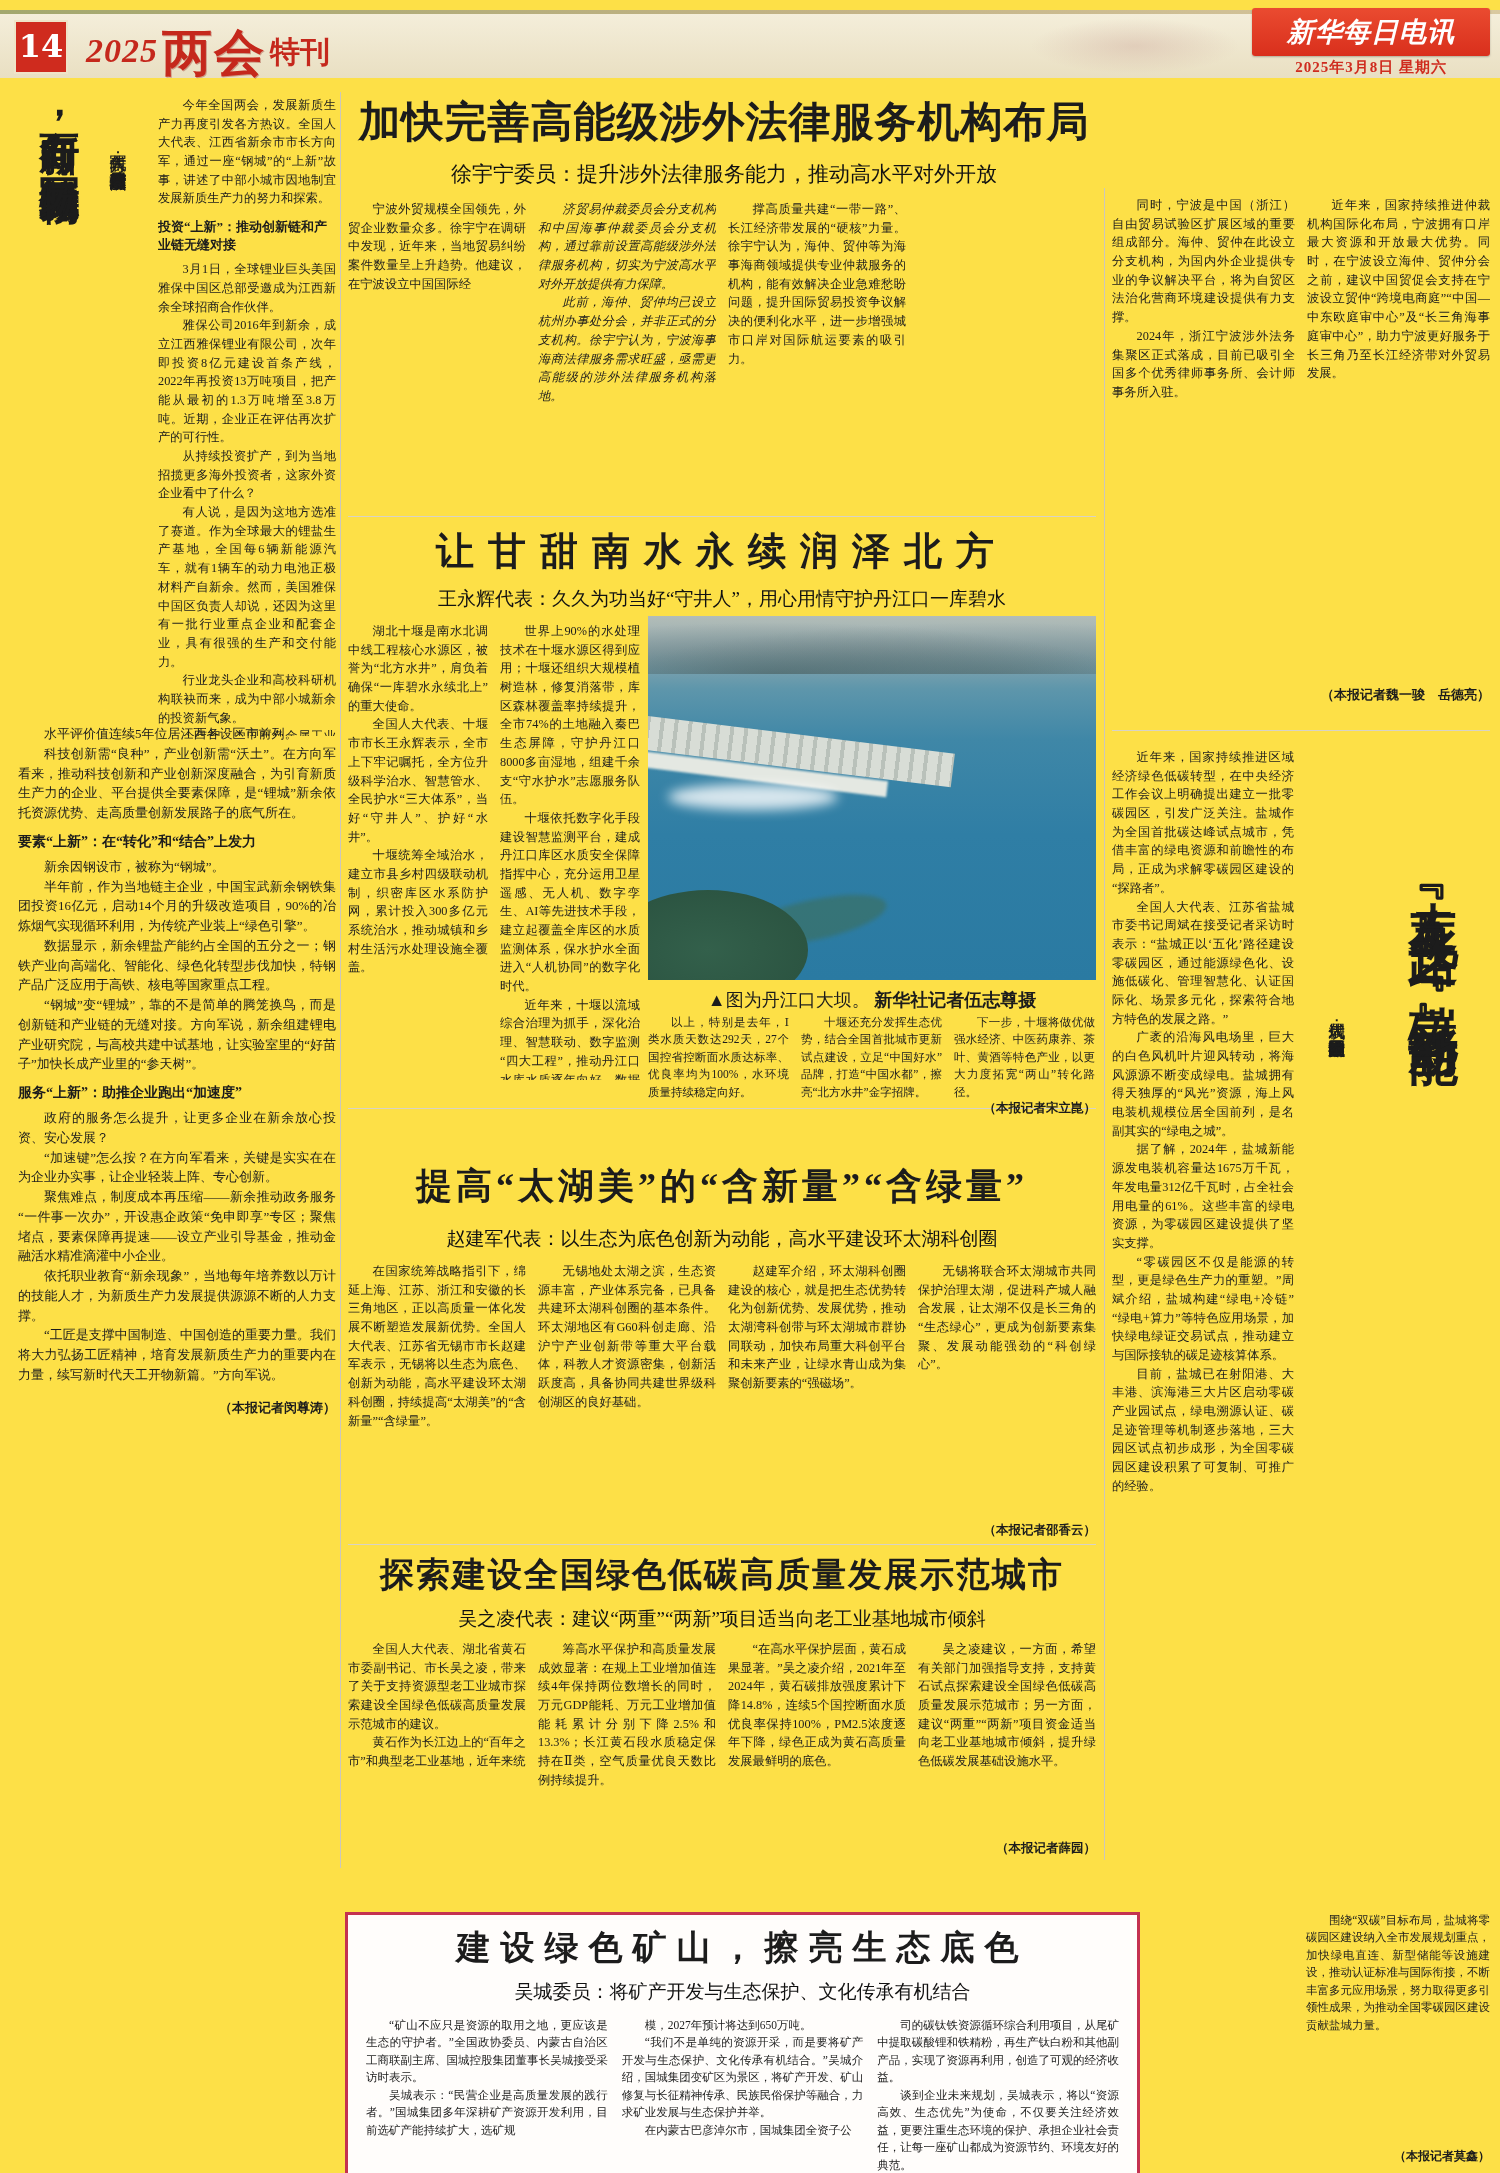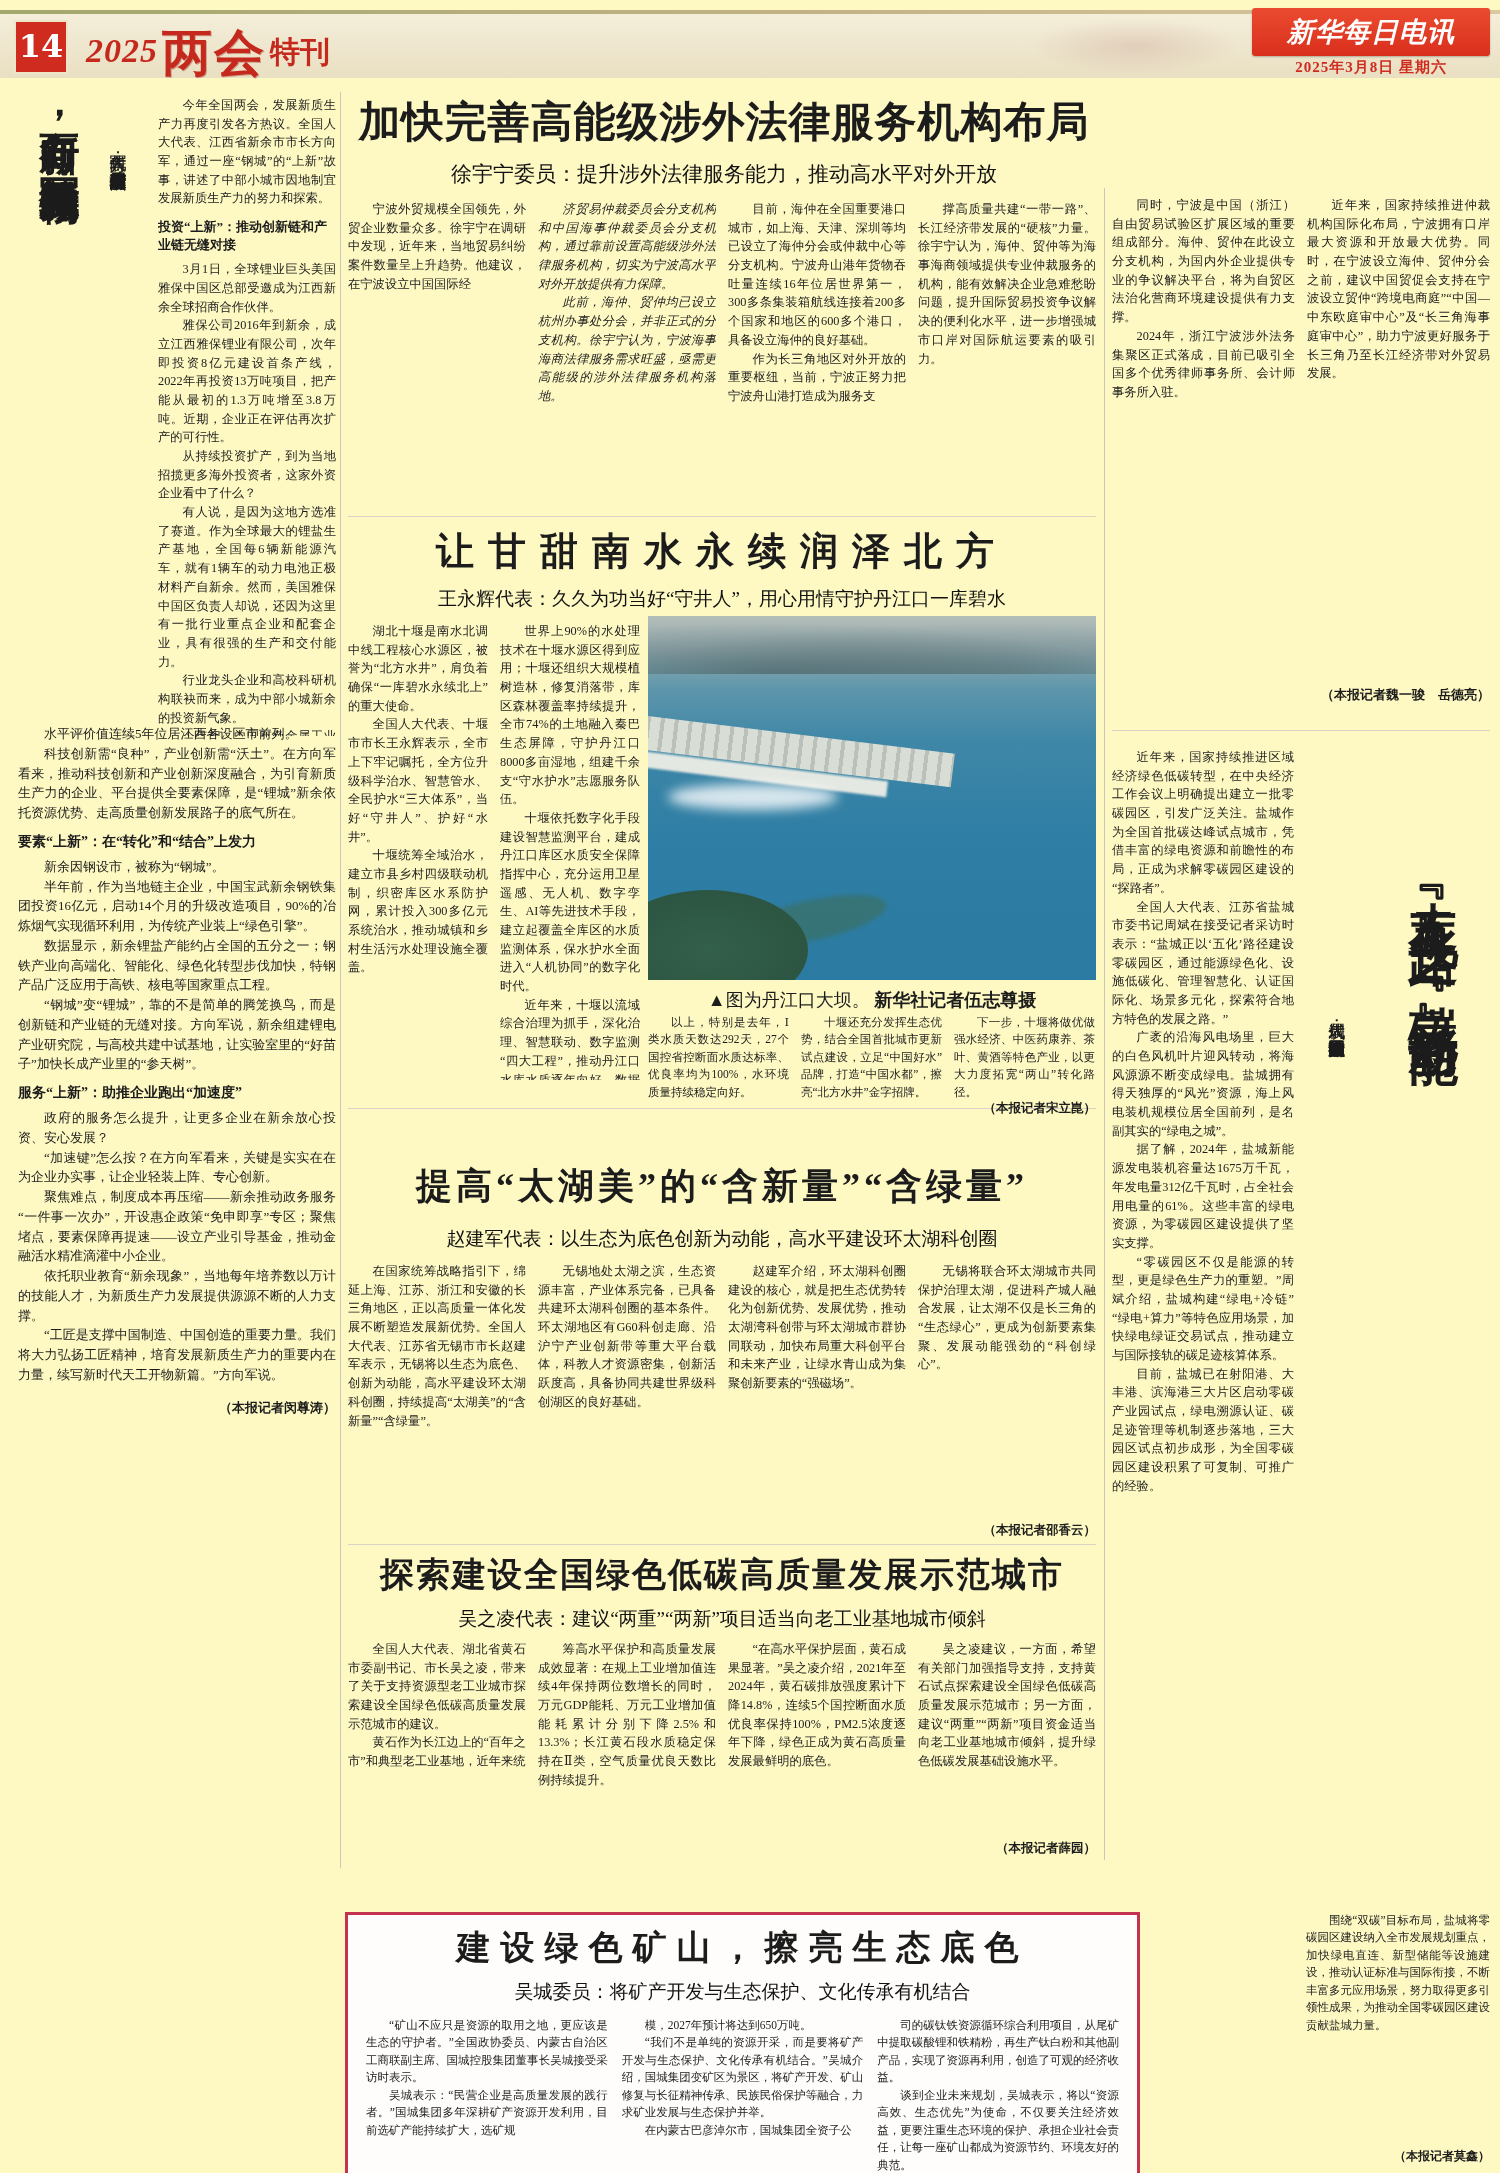--- a/index.html
+++ b/index.html
@@ -1,16 +1,16 @@
 <!DOCTYPE html>
 <html lang="zh"><head>
 <meta charset="utf-8">
 <style>
   html,body{margin:0;padding:0;background:#9a958c;}
-  .page{position:relative;width:1500px;height:2173px;margin:0 auto;background:#fef9c3;
+  .page{position:relative;width:1500px;height:2173px;margin:0 auto;background:#fde047;
         font-family:"Liberation Serif","DejaVu Serif",serif;color:#1c1c1c;overflow:hidden;}
   .abs{position:absolute;}
   
   .topline{position:absolute;top:10px;left:0;right:0;height:4px;
            background:linear-gradient(90deg,#a3a86e,#c3b386 55%,#d9c9a0);}
   .band{position:absolute;top:14px;left:0;right:0;height:64px;
         background:linear-gradient(180deg,#f4eeda,#e9dfc2);}
   .band .swirl{position:absolute;right:260px;top:4px;width:210px;height:56px;border-radius:50%;
         background:radial-gradient(ellipse at center,rgba(200,160,150,.35),rgba(230,215,190,0) 70%);}
   .pagenum{position:absolute;left:14px;top:20px;width:50px;height:50px;background:#cf2b1e;
@@ -132,24 +132,20 @@
 
   <div class="abs cols" style="left:348px;top:200px;width:748px;gap:12px;">
     <div class="col f12" style="width:178px;height:308px;overflow:hidden;">
         <p>宁波外贸规模全国领先，外贸企业数量众多。徐宇宁在调研中发现，近年来，当地贸易纠纷案件数量呈上升趋势。他建议，在宁波设立中国国际经</p>
       </div>
     <div class="col f12" style="width:178px;height:308px;overflow:hidden;font-style:italic;">
         <p>济贸易仲裁委员会分支机构和中国海事仲裁委员会分支机构，通过靠前设置高能级涉外法律服务机构，切实为宁波高水平对外开放提供有力保障。</p>
         <p>此前，海仲、贸仲均已设立杭州办事处分会，并非正式的分支机构。徐宇宁认为，宁波海事海商法律服务需求旺盛，亟需更高能级的涉外法律服务机构落地。</p>
       </div>
     <div class="col f12" style="width:178px;height:308px;overflow:hidden;">
-        <p>目前，海仲在全国重要港口城市，如上海、天津、深圳等均已设立了海仲分会或仲裁中心等分支机构。宁波舟山港年货物吞吐量连续16年位居世界第一，300多条集装箱航线连接着200多个国家和地区的600多个港口，具备设立海仲的良好基础。</p>
-        <p>作为长三角地区对外开放的重要枢纽，当前，宁波正努力把宁波舟山港打造成为服务支</p>
-      </div>
-    <div class="col f12" style="width:178px;height:308px;overflow:hidden;">
         <p>撑高质量共建“一带一路”、长江经济带发展的“硬核”力量。徐宇宁认为，海仲、贸仲等为海事海商领域提供专业仲裁服务的机构，能有效解决企业急难愁盼问题，提升国际贸易投资争议解决的便利化水平，进一步增强城市口岸对国际航运要素的吸引力。</p>
       </div>
   </div>
 
   <div class="abs cols" style="left:1112px;top:196px;width:378px;gap:12px;">
     <div class="col f12" style="width:183px;height:470px;overflow:hidden;">
         <p>同时，宁波是中国（浙江）自由贸易试验区扩展区域的重要组成部分。海仲、贸仲在此设立分支机构，为国内外企业提供专业的争议解决平台，将为自贸区法治化营商环境建设提供有力支撑。</p>
         <p>2024年，浙江宁波涉外法务集聚区正式落成，目前已吸引全国多个优秀律师事务所、会计师事务所入驻。</p>
       </div>
     <div class="col f12" style="width:183px;height:470px;overflow:hidden;">

